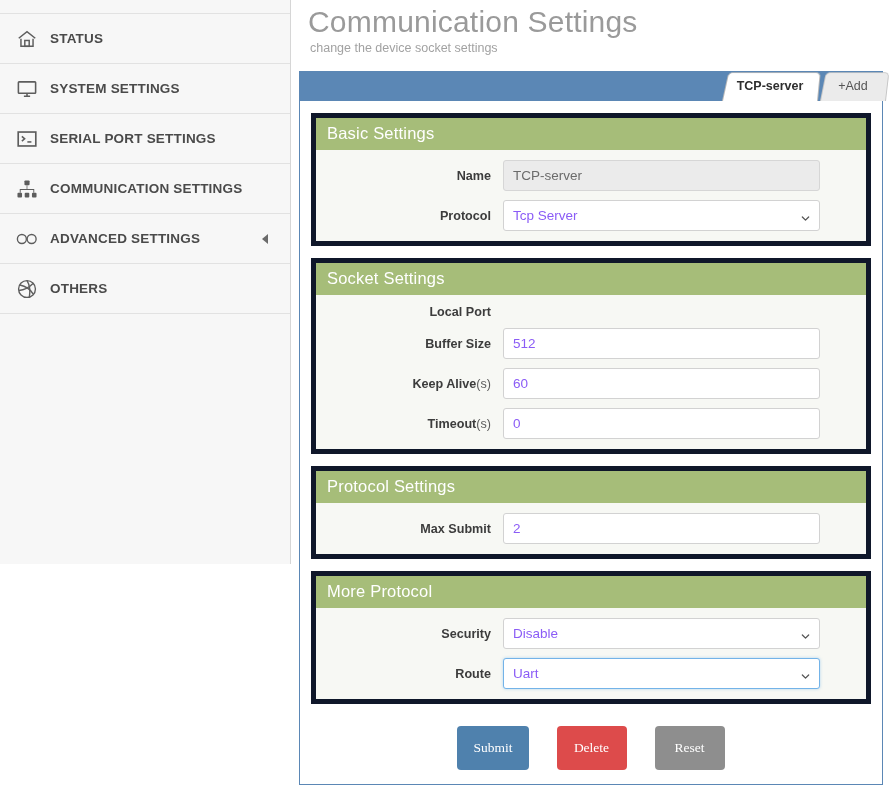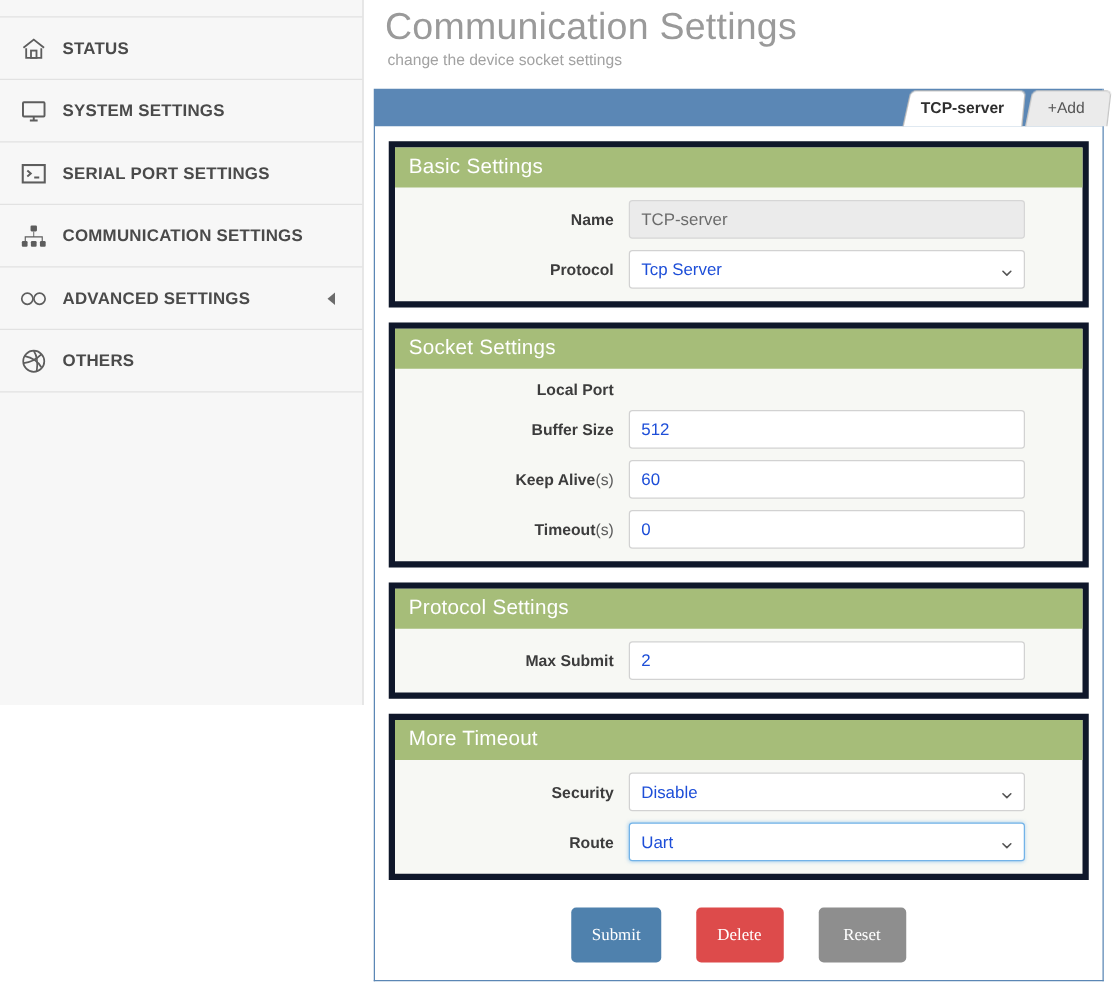--- a/index.html
+++ b/index.html
@@ -169,21 +169,21 @@
     padding-right: 12px;
   }
   .flabel .unit { font-weight: normal; color: #5c5c5c; }
   .fctl { flex: 1 1 auto; }
 
   input.tf, select.sel {
     width: 100%;
     height: 31px;
     font-size: 13.5px;
     font-family: "Liberation Sans", sans-serif;
-    color: #1d4ed8;
+    color: #8b5cf6;
     border: 1px solid #d2d2d2;
     border-radius: 3px;
     background: #ffffff;
     padding: 0 9px;
     outline: none;
     -webkit-appearance: none;
     appearance: none;
   }
   input.tf[disabled] {
     background: #ebebeb;
@@ -356,21 +356,21 @@
           <section class="section">
             <div class="section-head">Protocol Settings</div>
             <div class="section-body">
               <div class="frow">
                 <div class="flabel"><span>Max Submit</span></div>
                 <div class="fctl"><input type="text" class="tf" value="2" style=""></div>
               </div>
             </div>
           </section>
           <section class="section">
-            <div class="section-head">More Timeout</div>
+            <div class="section-head">More Protocol</div>
             <div class="section-body">
               <div class="frow">
                 <div class="flabel"><span>Security</span></div>
                 <div class="fctl">
                   <div class="selwrap"><select class="sel"><option>Disable</option></select><span class="chev">
                       <svg width="9" height="9" viewBox="0 0 12 12" fill="none" stroke="currentColor" stroke-width="1.7" stroke-linecap="round" stroke-linejoin="round">
                         <path d="M1.8 4 6 8.2 10.2 4"></path>
                       </svg>
                     </span></div>
                 </div>

